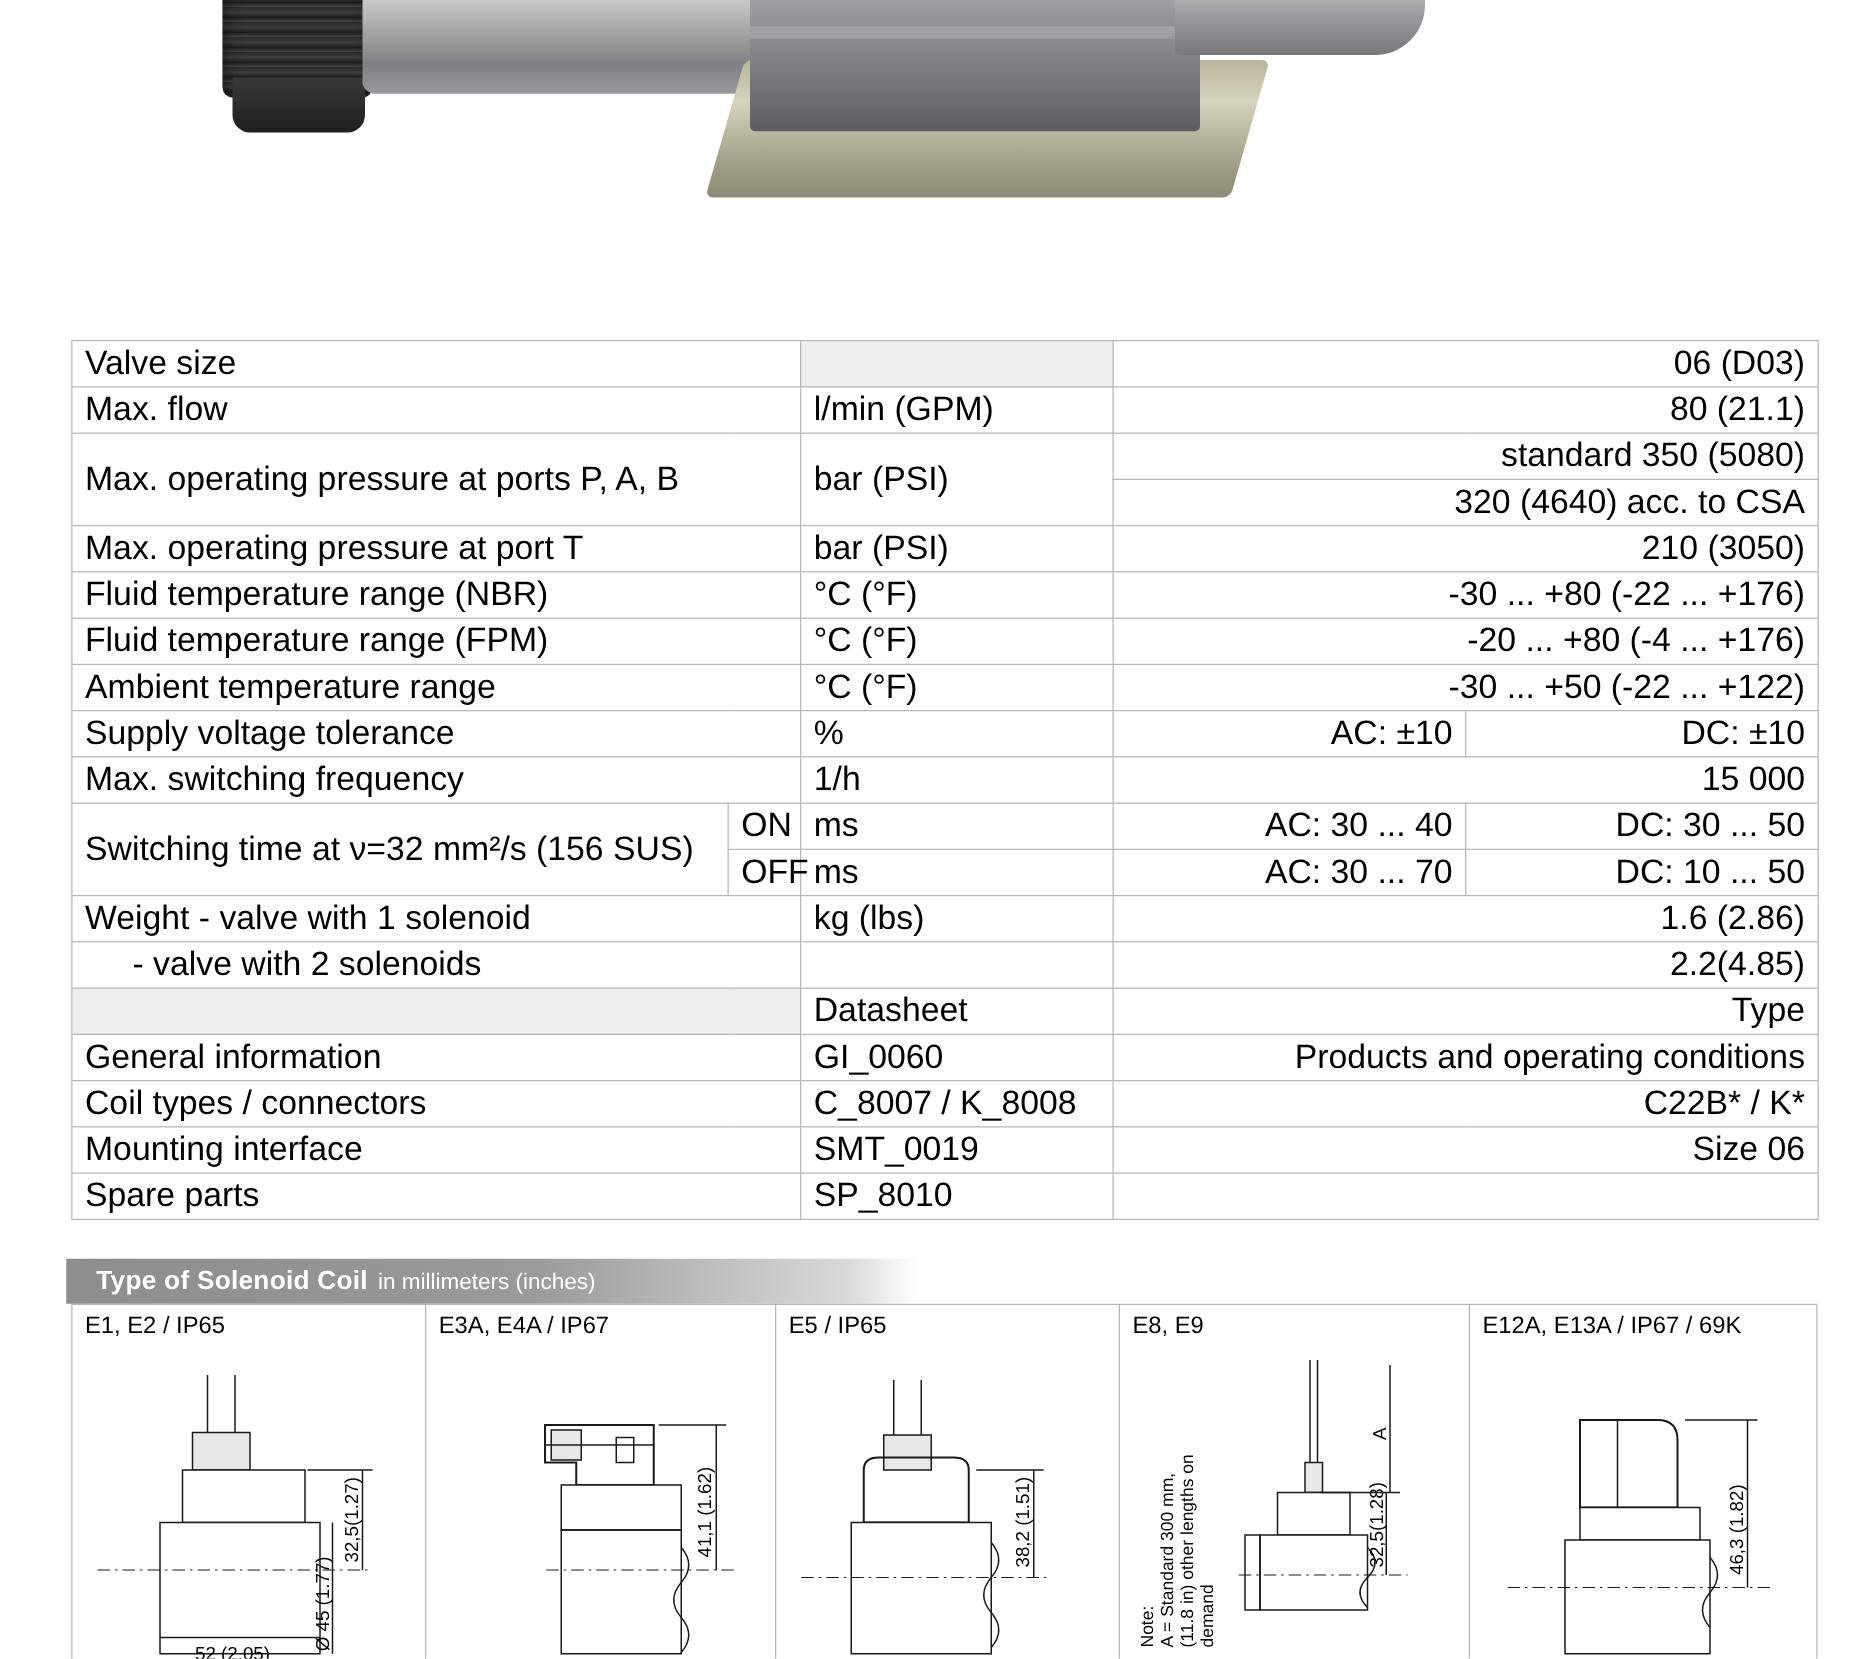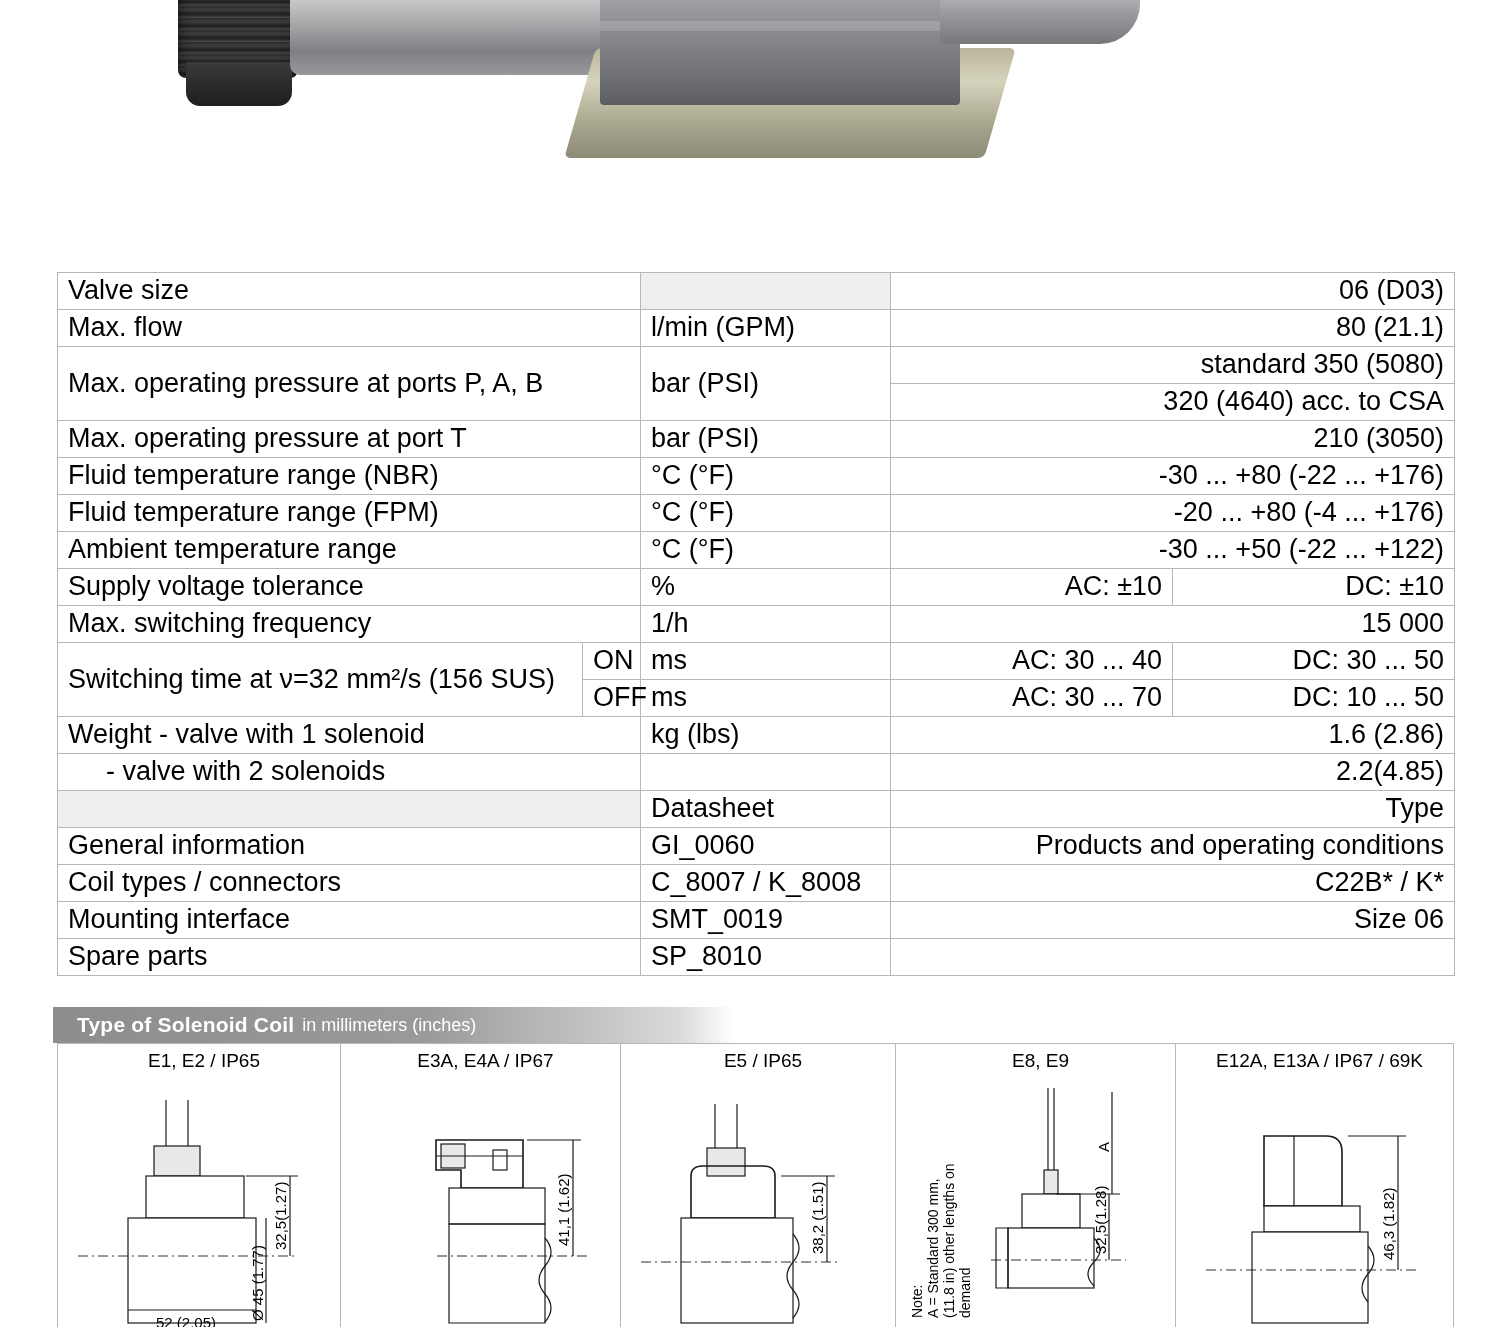--- a/index.html
+++ b/index.html
@@ -153,21 +153,20 @@
     border-top: 1px solid #b7b7b7;
     border-left: 1px solid #b7b7b7;
     display: flex;
     box-sizing: border-box;
   }
   .coil-cell {
     border-right: 1px solid #b7b7b7;
     position: relative;
     box-sizing: border-box;
     overflow: hidden;
-    text-align: center;
   }
   .coil-cell .hdr {
     font-size: 19px;
     padding: 6px 0 0 10px;
     height: 30px;
     box-sizing: border-box;
   }
   .coil-cell .fig {
     position: absolute;
     left: 0;

